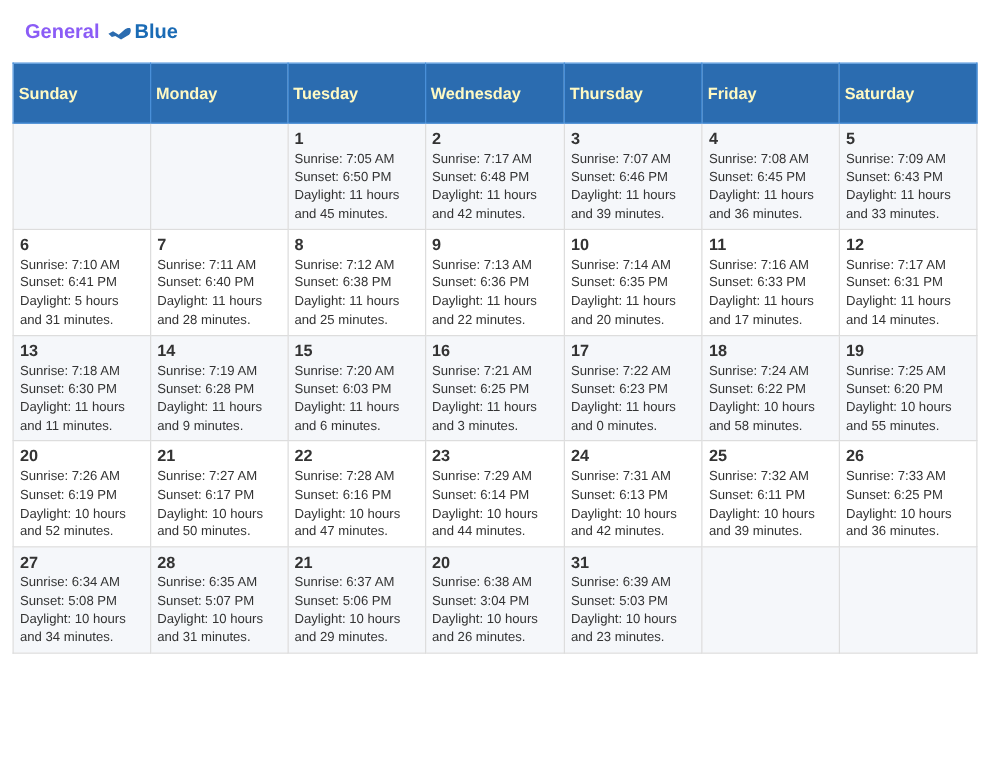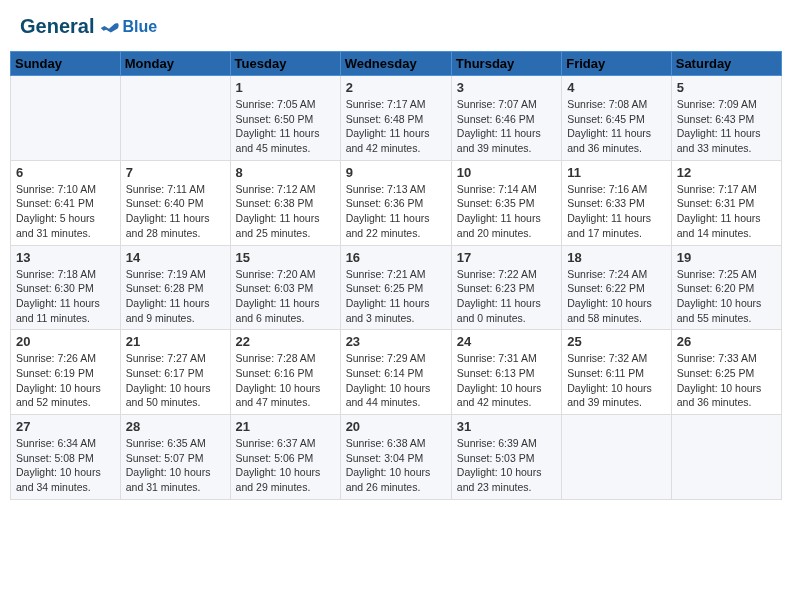--- a/index.html
+++ b/index.html
@@ -16,23 +16,23 @@
       align-items: flex-start;
       margin-bottom: 8px;
       padding: 5px 10px;
     }
     .logo {
       display: flex;
       align-items: center;
       gap: 2px;
     }
     .logo-text-general {
-      font-size: 20px;
+      font-size: 16px;
       font-weight: bold;
-      color: #0c4a6e;
+      color: #8b5cf6;
     }
     .logo-text-blue {
       font-size: 16px;
       font-weight: bold;
       color: #1a6bb5;
     }
     .logo-icon {
       width: 22px;
       height: 22px;
       margin-left: 2px;
@@ -50,24 +50,24 @@
       font-size: 16px;
       color: #555;
     }
     .calendar {
       width: 100%;
       border-collapse: collapse;
       border: 1px solid #ccc;
     }
     .calendar th {
       background-color: #2b6cb0;
-      color: #000000;
+      color: #fef9c3;
       font-size: 13px;
       font-weight: bold;
-      padding: 4px 4px;
+      padding: 16px 4px;
       text-align: left;
       border: 1px solid #4a90d9;
     }
     .calendar td {
       vertical-align: top;
       padding: 4px 5px;
       border: 1px solid #ddd;
       font-size: 10.5px;
       color: #333;
       width: 113px;

